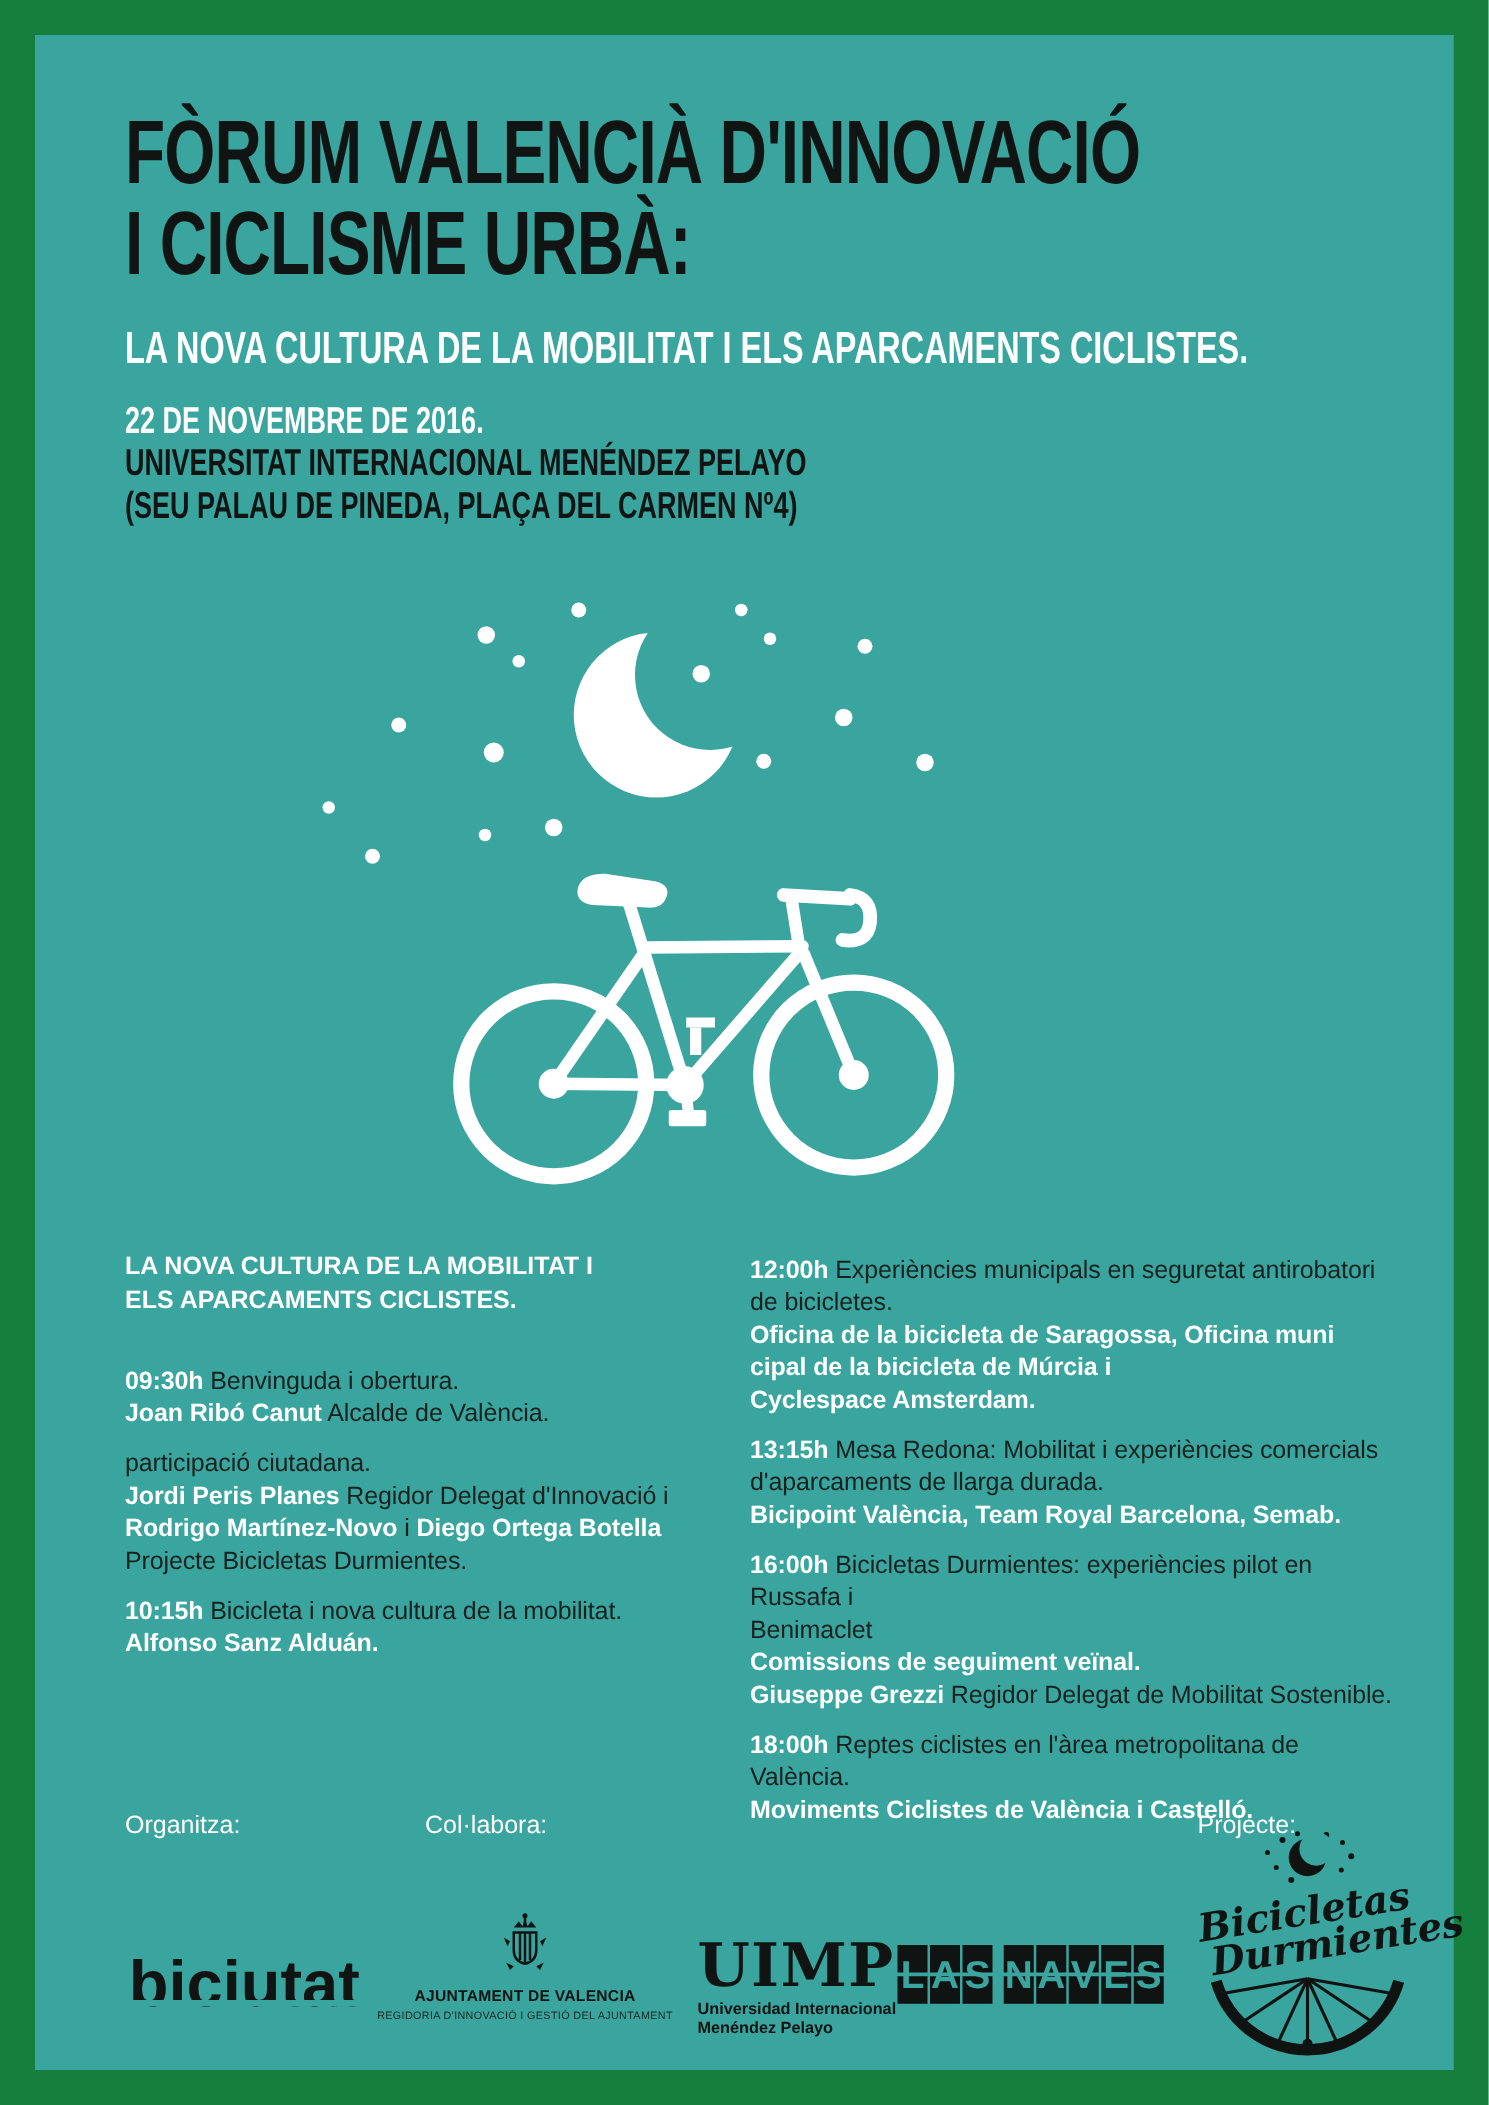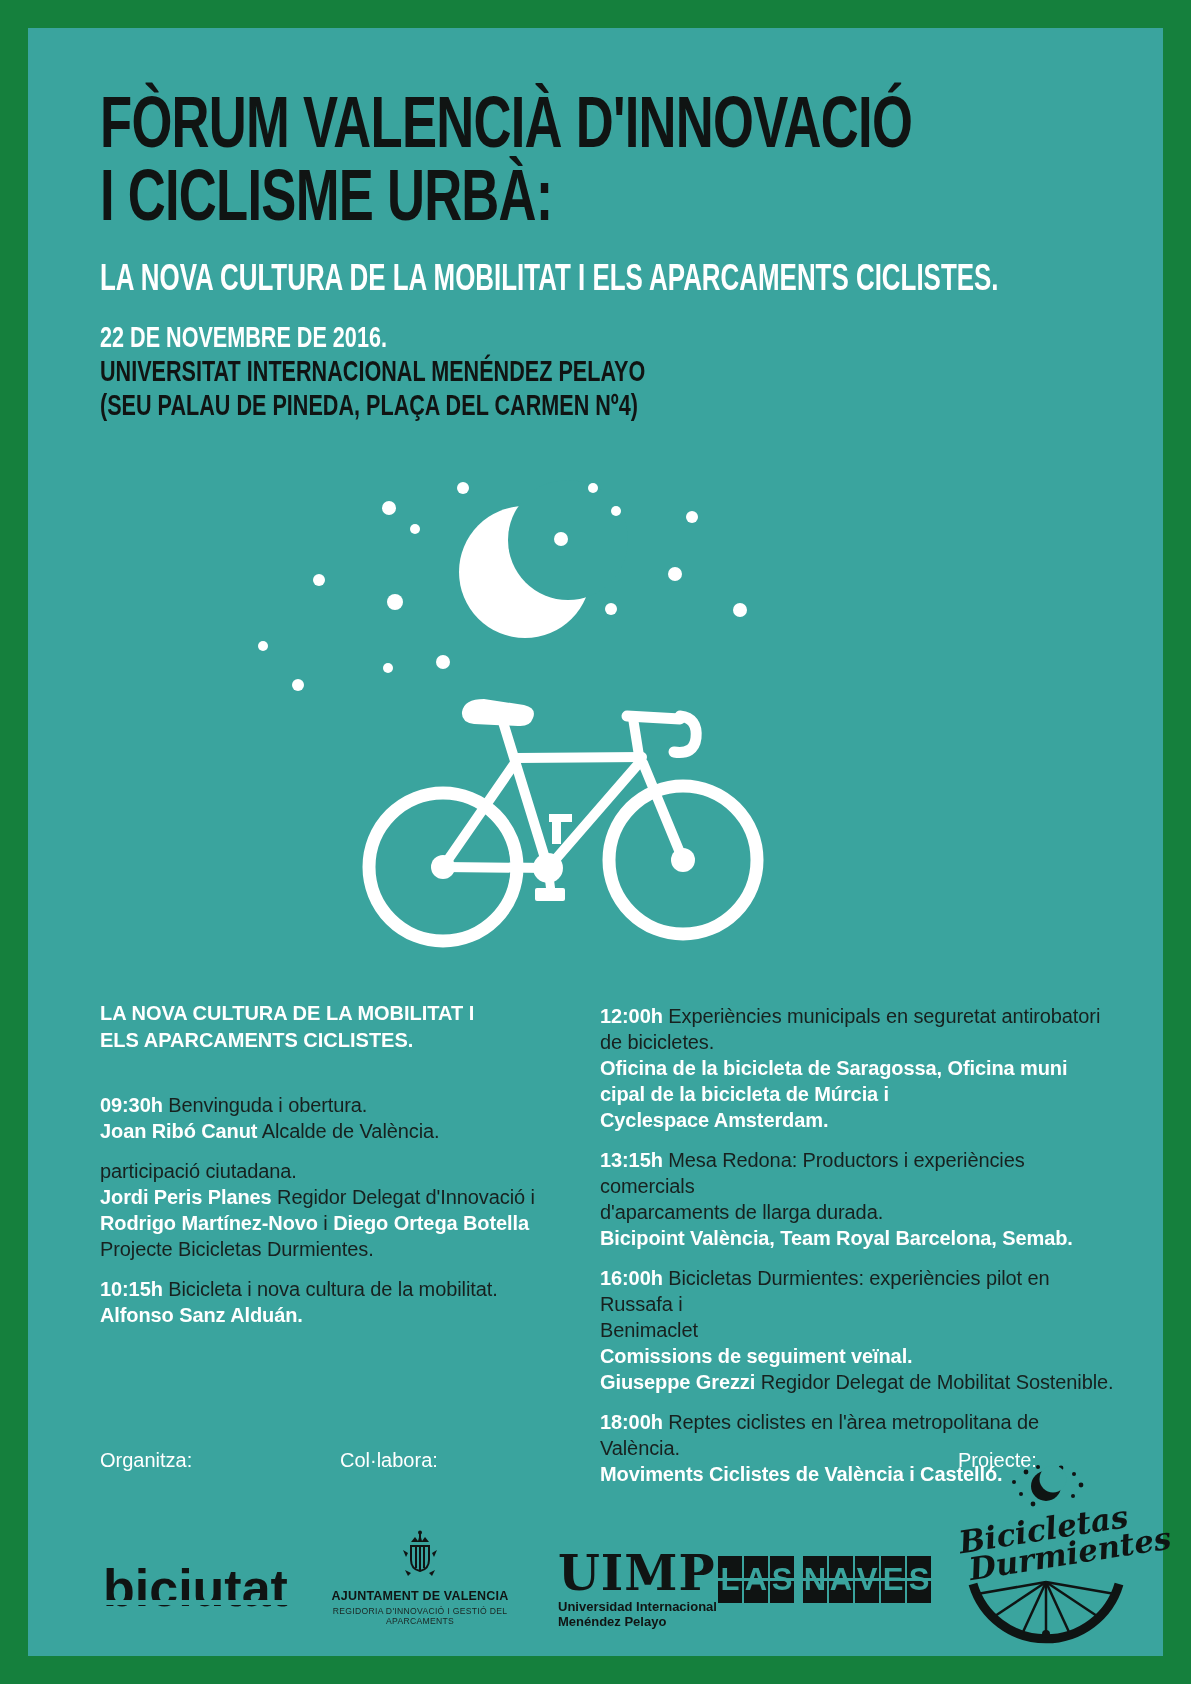--- a/index.html
+++ b/index.html
@@ -155,21 +155,21 @@
 
   <div class="abs prog-right" id="prog-right-items">
       <div class="prog-item">
         <div class="prog-line"><span class="seg-time">12:00h</span><span class="seg-plain"> Experiències municipals en seguretat antirobatori</span></div>
         <div class="prog-line"><span class="seg-plain">de bicicletes.</span></div>
         <div class="prog-line"><span class="seg-name">Oficina de la bicicleta de Saragossa, Oficina muni</span></div>
         <div class="prog-line"><span class="seg-name">cipal de la bicicleta de Múrcia i</span></div>
         <div class="prog-line"><span class="seg-name">Cyclespace Amsterdam.</span></div>
       </div>
       <div class="prog-item">
-        <div class="prog-line"><span class="seg-time">13:15h</span><span class="seg-plain"> Mesa Redona: Productors i experiències comercials</span></div>
+        <div class="prog-line"><span class="seg-time">13:15h</span><span class="seg-plain"> Mesa Redona: Mobilitat i experiències comercials</span></div>
         <div class="prog-line"><span class="seg-plain">d'aparcaments de llarga durada.</span></div>
         <div class="prog-line"><span class="seg-name">Bicipoint València, Team Royal Barcelona, Semab.</span></div>
       </div>
       <div class="prog-item">
         <div class="prog-line"><span class="seg-time">16:00h</span><span class="seg-plain"> Bicicletas Durmientes: experiències pilot en Russafa i</span></div>
         <div class="prog-line"><span class="seg-plain">Benimaclet</span></div>
         <div class="prog-line"><span class="seg-name">Comissions de seguiment veïnal.</span></div>
         <div class="prog-line"><span class="seg-name">Giuseppe Grezzi</span><span class="seg-plain"> Regidor Delegat de Mobilitat Sostenible.</span></div>
       </div>
       <div class="prog-item">
@@ -199,21 +199,21 @@
         <path d="M14,12 l4,-5 3,4 2,-7 2,7 3,-4 4,5 z"></path>
         <circle cx="23" cy="2.5" r="2"></circle>
         <rect x="22" y="3" width="2" height="5"></rect>
         <path d="M6,20 l5,3 -2,4 z"></path>
         <path d="M40,20 l-5,3 2,4 z"></path>
         <path d="M8,40 l6,3 -3,3 z"></path>
         <path d="M38,40 l-6,3 3,3 z"></path>
       </g>
     </svg>
     <div class="l1">AJUNTAMENT DE VALENCIA</div>
-    <div class="l2">REGIDORIA D'INNOVACIÓ I GESTIÓ DEL APARCAMENTS</div>
+    <div class="l2">REGIDORIA D'INNOVACIÓ I GESTIÓ DEL AJUNTAMENT</div>
   </div>
 
   <div class="abs uimp">
     <div class="acro">UIMP</div>
     <div class="sub">
       <span>Universidad Internacional</span><br>
       <span>Menéndez Pelayo</span>
     </div>
   </div>
 

